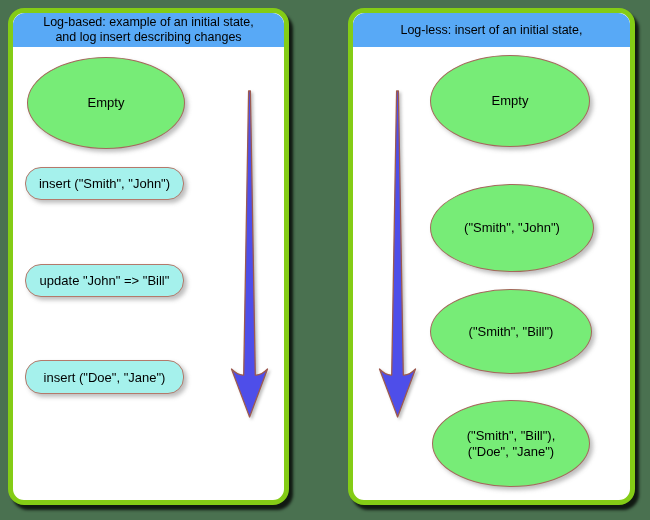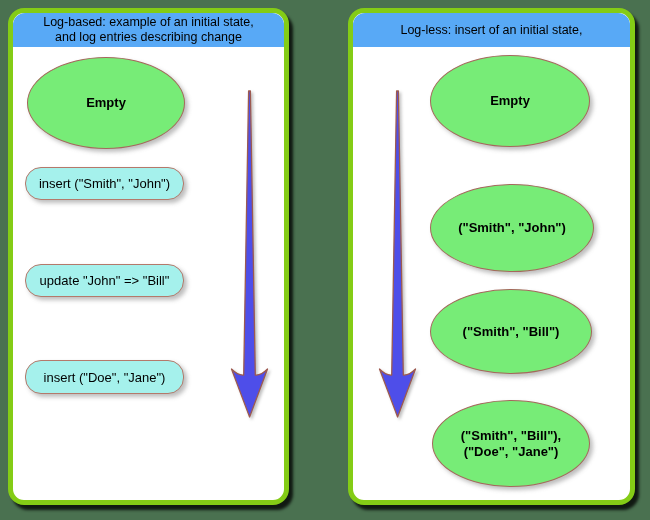--- a/index.html
+++ b/index.html
@@ -44,21 +44,20 @@
     border-radius:50%;
     box-sizing:border-box;
     display:flex;
     flex-direction:column;
     align-items:center;
     justify-content:center;
     text-align:center;
     font-size:13px;
     line-height:16px;
     box-shadow:3px 3px 4px rgba(110,110,110,0.45);
-    font-weight:bold;
   }
   .logbox{
     position:absolute;
     background:#A5F1EC;
     border:1.5px solid #B4796B;
     border-radius:16px;
     box-sizing:border-box;
     display:flex;
     align-items:center;
     justify-content:center;
@@ -78,21 +77,21 @@
     stroke-linejoin:round;
     filter:drop-shadow(2px 2px 1.5px rgba(0,0,0,0.25));
   }
 </style>
 </head>
 <body>
 
 <div class="panel panel-left">
   <div class="panel-header">
     <div>Log-based: example of an initial state,</div>
-    <div>and log entries describing change</div>
+    <div>and log insert describing changes</div>
   </div>
 
   <div class="ellipse" style="left:14px;top:44px;width:158px;height:92px;">
     <span>Empty</span>
   </div>
 
   <div class="logbox" style="left:12px;top:154px;width:159px;height:33px;">
     <span>insert ("Smith", "John")</span>
   </div>
 

